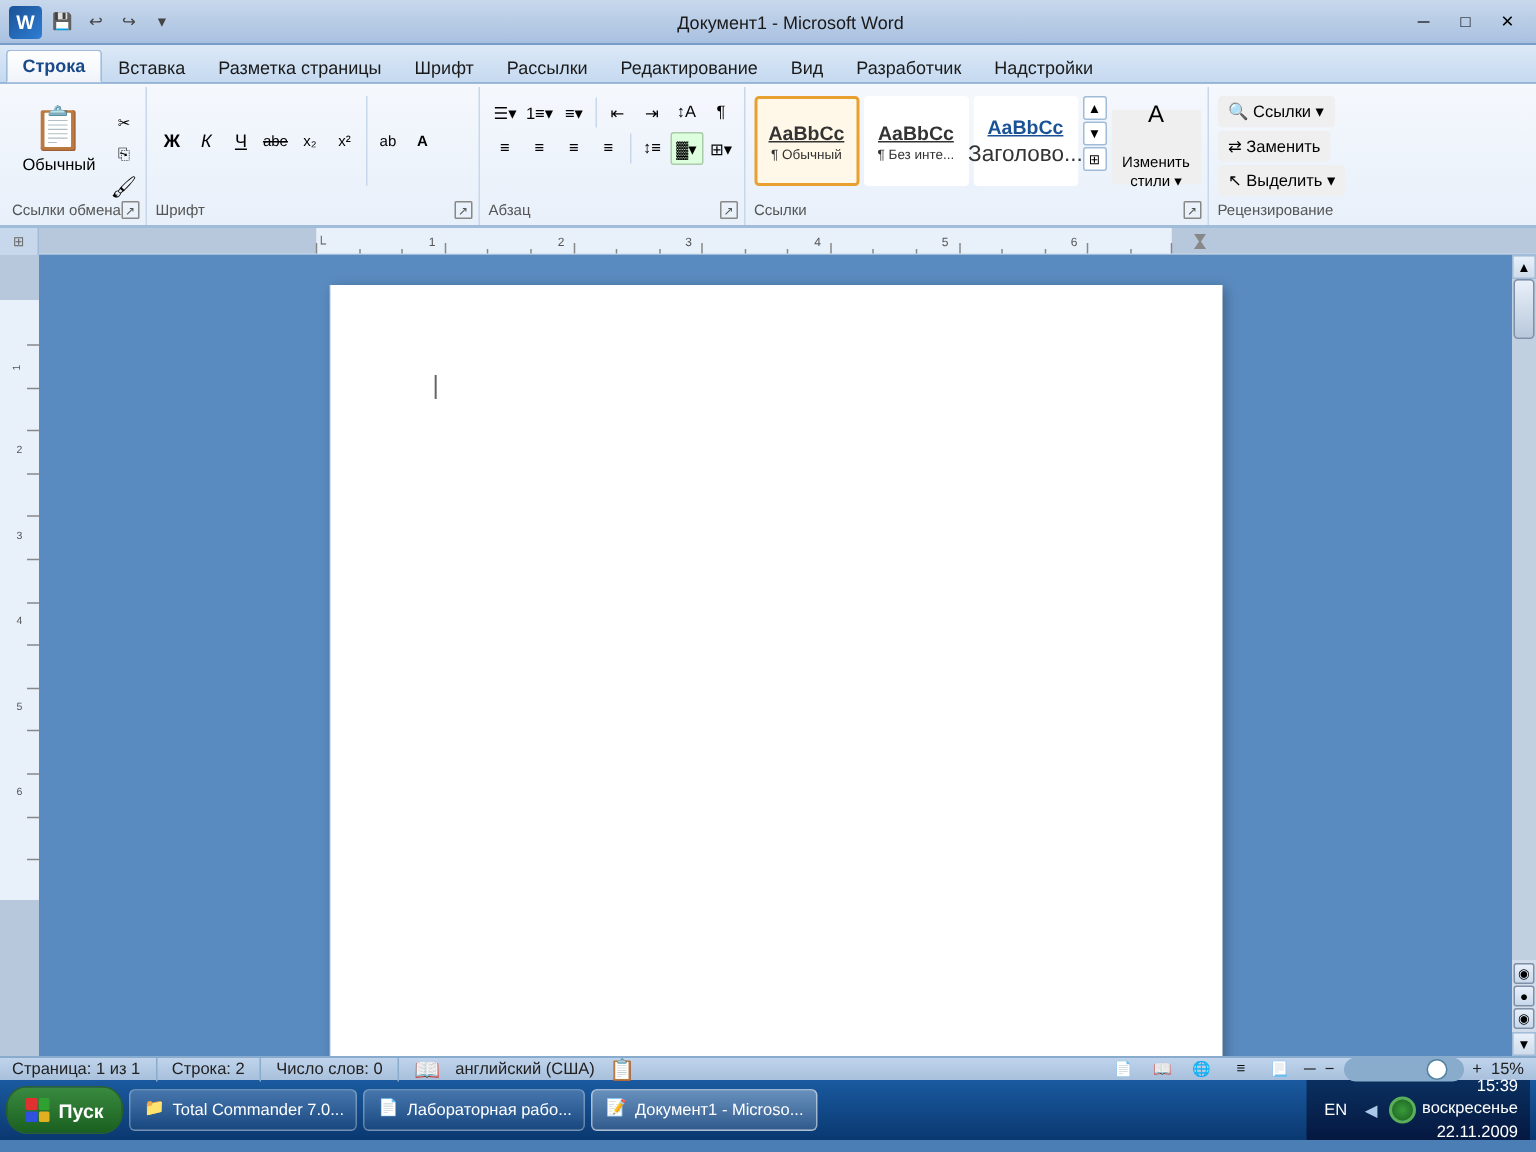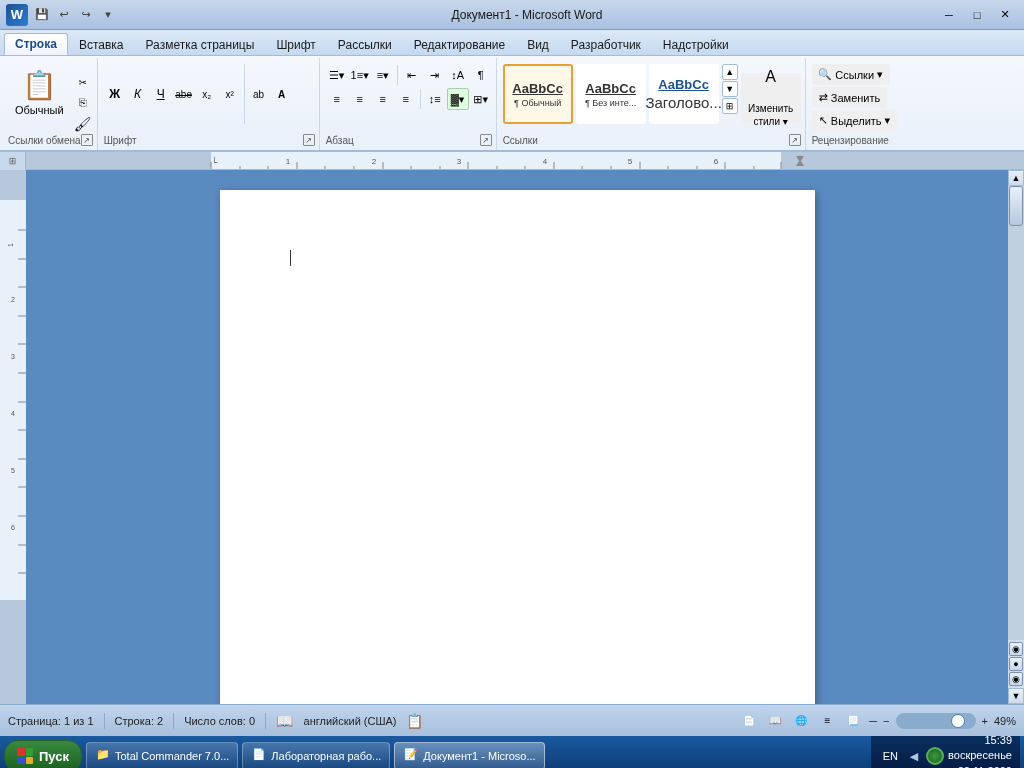--- a/index.html
+++ b/index.html
@@ -342,21 +342,21 @@
       width: 14px; height: 14px;
       border: 1px solid #8090a8;
       background: linear-gradient(to bottom, #e8f0fa, #c8d8ec);
       cursor: pointer;
       display: flex; align-items: center; justify-content: center;
       font-size: 9px; border-radius: 2px;
     }
 
     
     .status-bar {
-      height: 32px;
+      height: 16px;
       background: linear-gradient(to bottom, #c0d4ec, #a8c0dc);
       border-top: 1px solid #8aaccc;
       display: flex;
       align-items: center;
       padding: 0 8px;
       gap: 10px;
       font-size: 11px;
       color: #222;
     }
     .status-sep {
@@ -747,21 +747,21 @@
     <button class="view-btn">📖</button>
     <button class="view-btn">🌐</button>
     <button class="view-btn">≡</button>
     <button class="view-btn">📃</button>
     <span>─</span>
     <span style="cursor:pointer;">−</span>
     <div class="zoom-slider">
       <div class="zoom-thumb"></div>
     </div>
     <span style="cursor:pointer;">+</span>
-    <span>49%</span>
+    <span>15%</span>
   </div>
 </div>
 
 <div class="taskbar">
   <button class="start-btn">
     <div class="windows-logo">
       <div class="win-logo-q" style="background:#e03030;"></div>
       <div class="win-logo-q" style="background:#30a030;"></div>
       <div class="win-logo-q" style="background:#3050e0;"></div>
       <div class="win-logo-q" style="background:#e0b020;"></div>

